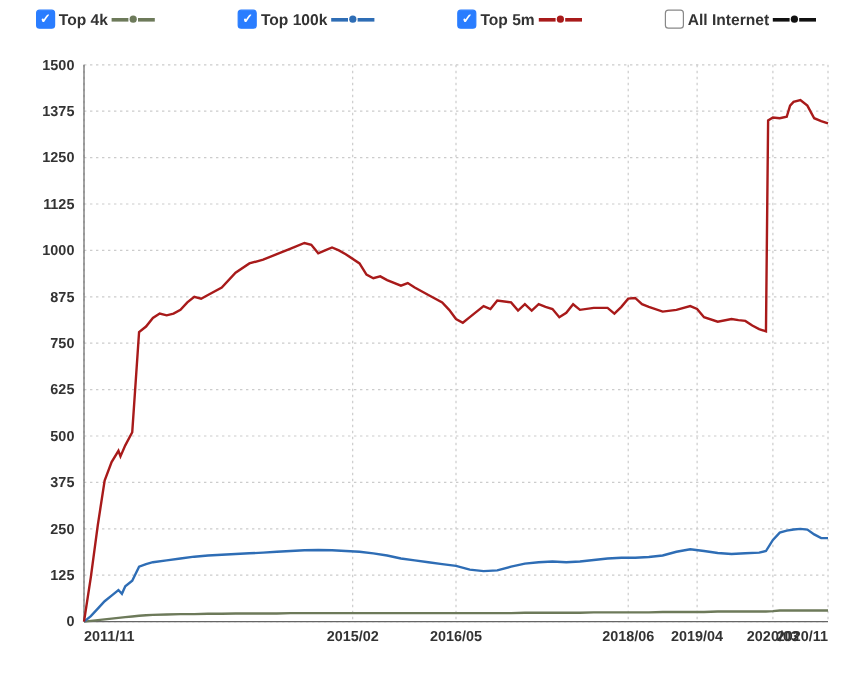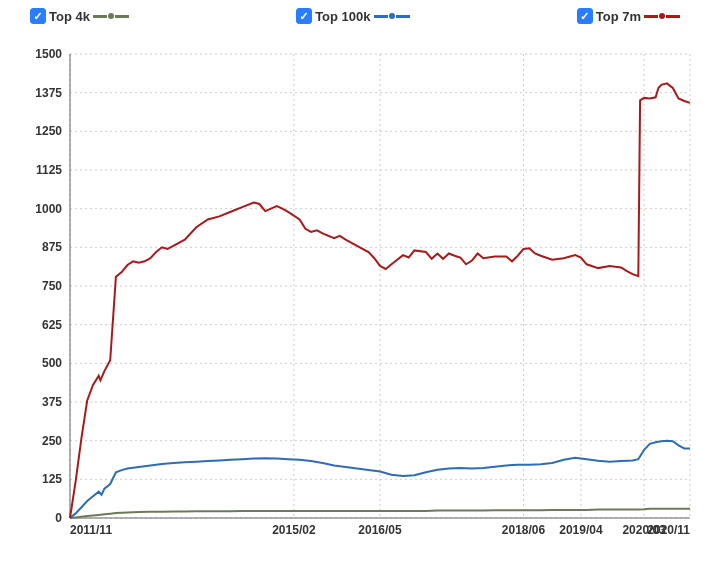--- a/index.html
+++ b/index.html
@@ -113,25 +113,34 @@
       <span class="chk checked">✓</span>
       <span>Top 100k</span>
       <span class="swatch">
         <span class="dash" style="background:#2e6db5"></span>
           <span class="dot" style="background:#2e6db5"></span>
           <span class="dash" style="background:#2e6db5"></span>
       </span>
     </div>
     <div class="legend-item">
       <span class="chk checked">✓</span>
-      <span>Top 7m</span>
+      <span>Top 5m</span>
       <span class="swatch">
         <span class="dash" style="background:#a81a1a"></span>
           <span class="dot" style="background:#a81a1a"></span>
           <span class="dash" style="background:#a81a1a"></span>
+      </span>
+    </div>
+    <div class="legend-item">
+      <span class="chk"></span>
+      <span>All Internet</span>
+      <span class="swatch">
+        <span class="dash" style="background:#111111"></span>
+          <span class="dot" style="background:#111111"></span>
+          <span class="dash" style="background:#111111"></span>
       </span>
     </div>
   </div>
 
   <div class="chart-area">
     <svg id="chart-svg" viewBox="0 0 690 520">
         <g class="grid">
           <line x1="60" x2="680" y1="478" y2="478"></line>
           <line x1="60" x2="680" y1="439.3333333333333" y2="439.3333333333333"></line>
           <line x1="60" x2="680" y1="400.6666666666667" y2="400.6666666666667"></line>

